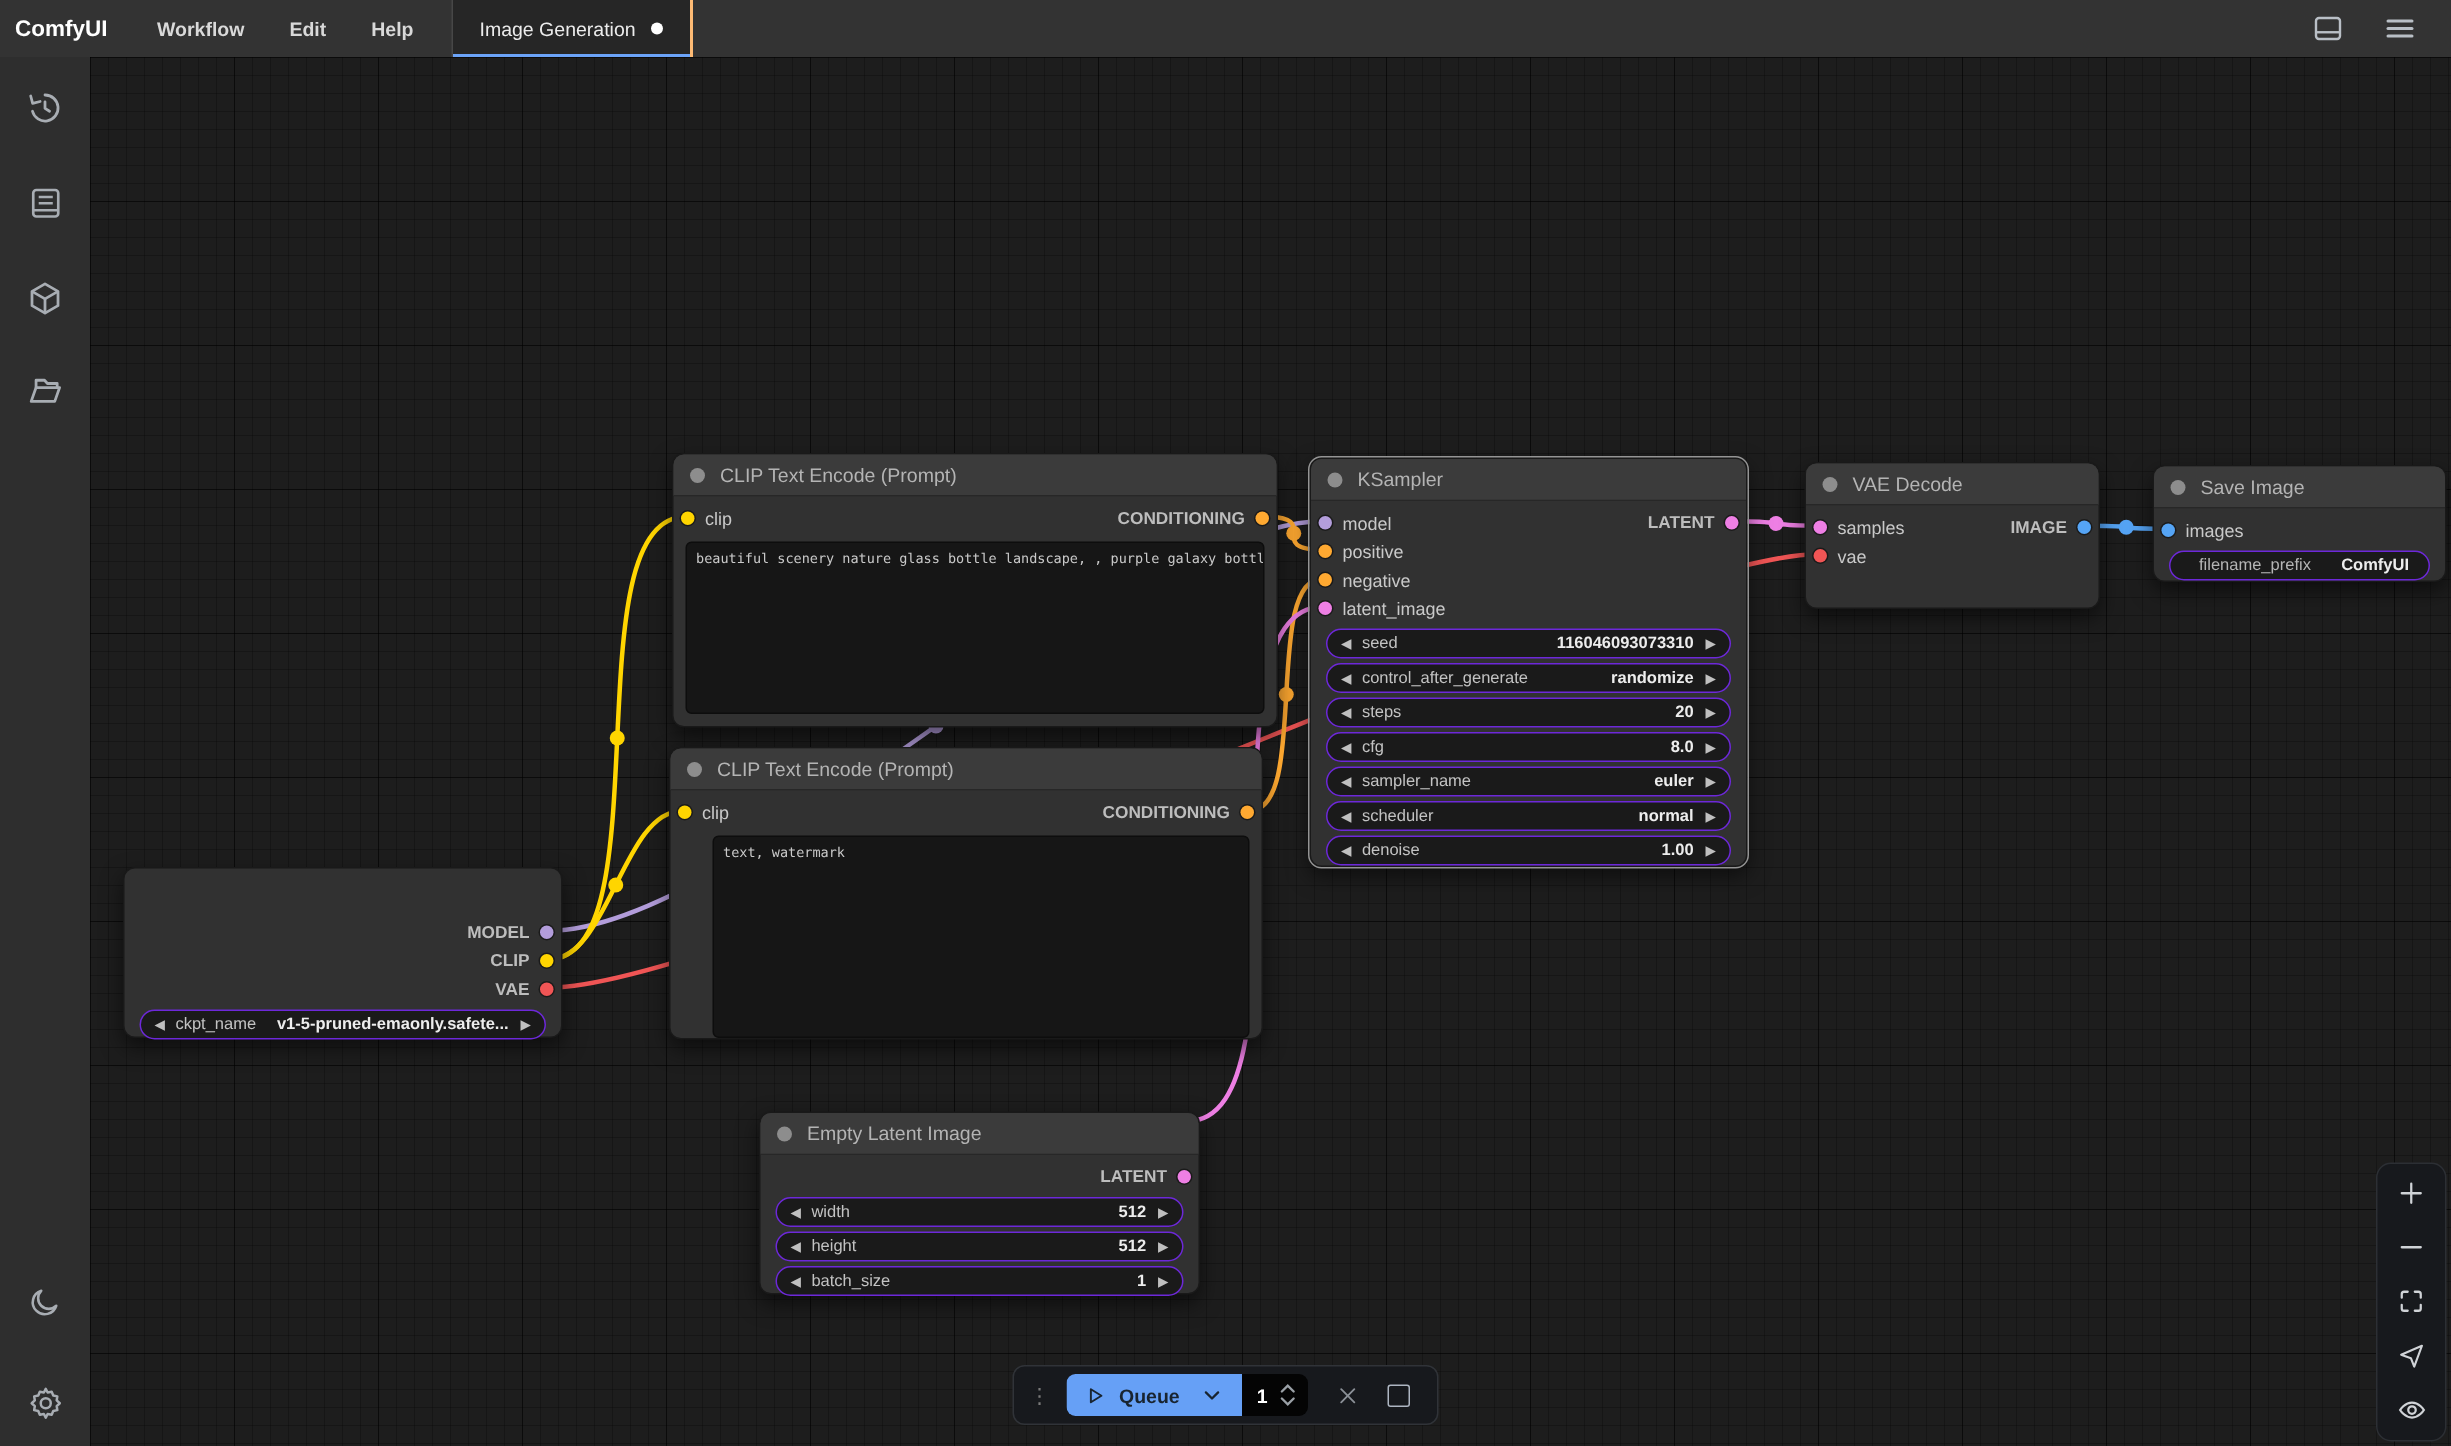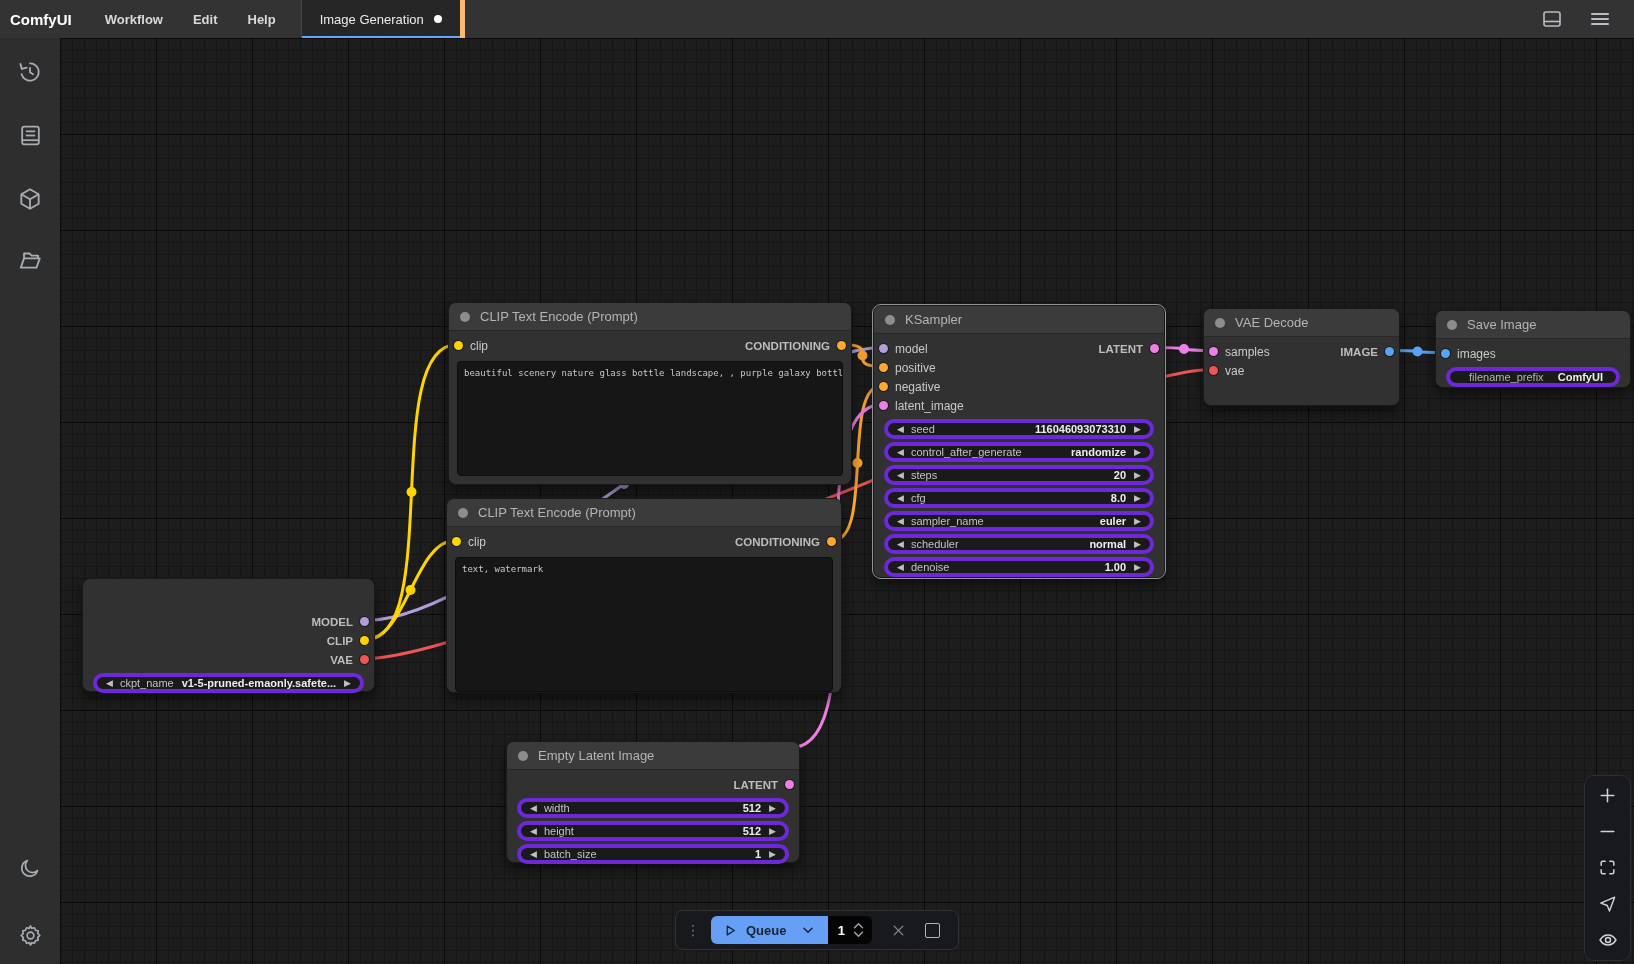--- a/index.html
+++ b/index.html
@@ -10,21 +10,21 @@
   }
   
   .topbar{position:absolute;left:0;top:0;width:1634px;height:38px;background:#333333;
     display:flex;align-items:stretch;z-index:10;}
   .logo{display:flex;align-items:center;color:#ffffff;font-size:15px;font-weight:bold;
     padding:0 18px 0 10px;}
   .menu-item{display:flex;align-items:center;color:#d9d9d9;font-size:13px;font-weight:600;
     padding:0 15px;cursor:pointer;}
   .tab-sep{width:1px;background:#474747;margin-left:10px;}
   .tab{position:relative;display:flex;align-items:center;gap:10px;background:#262626;
-    padding:0 18px;border-right:5px solid #fdba74;color:#ececec;font-size:13px;cursor:pointer;}
+    padding:0 18px;border-right:2px solid #fdba74;color:#ececec;font-size:13px;cursor:pointer;}
   .tab::after{content:"";position:absolute;left:0;right:0;bottom:0;height:2px;background:#6BA3F8;}
   .tab-dot{width:8px;height:8px;border-radius:50%;background:#ffffff;}
   .topbar-right{margin-left:auto;display:flex;align-items:center;gap:28px;padding-right:24px;}
   .tb-icon{display:flex;align-items:center;cursor:pointer;}
   
   .sidebar{position:absolute;left:0;top:38px;width:60px;bottom:0;background:#2e2e2e;z-index:9;}
   .side-btn{position:absolute;left:0;width:60px;height:40px;display:flex;align-items:center;
     justify-content:center;cursor:pointer;}
   
   .canvas{position:absolute;left:60px;top:38px;right:0;bottom:0;
@@ -46,21 +46,21 @@
     border-radius:7px 7px 0 0;display:flex;align-items:center;gap:10px;padding:0 11px;
     border-bottom:1px solid #272727;box-sizing:border-box;cursor:move;}
   .status-dot{width:10px;height:10px;border-radius:50%;background:#8d8d8d;flex:none;}
   .node-title{color:#b4b4b4;font-size:13px;white-space:nowrap;}
   .port{position:absolute;display:flex;align-items:center;gap:7px;height:19px;
     font-size:12px;color:#c9c9c9;}
   .port.in{left:5px;}
   .port.out{right:5px;flex-direction:row-reverse;font-weight:600;font-size:11.5px;color:#bdbdbd;}
   .port-dot{width:9px;height:9px;border-radius:50%;flex:none;box-shadow:0 0 0 1px rgba(0,0,0,.45);}
   .widget{position:absolute;left:10px;right:10px;height:20px;background:#1a1a1a;
-    border:4px solid #6d28d9;border-radius:10px;display:flex;align-items:center;
+    border:1px solid #6d28d9;border-radius:10px;display:flex;align-items:center;
     font-size:11px;color:#c3c3c3;padding:0 9px;box-sizing:border-box;cursor:pointer;}
   .widget .arrow{color:#c0c0c0;font-size:9px;line-height:1;flex:none;}
   .widget .w-name{margin-left:7px;white-space:nowrap;}
   .widget .w-value{margin-left:auto;margin-right:8px;font-weight:700;color:#ededed;white-space:nowrap;}
   .widget.field .w-name{margin-left:10px;color:#b5b5b5;}
   .widget.field .w-value{margin-right:4px;}
   .node-text{position:absolute;left:8px;right:8px;background:#161616;border:1px solid #0d0d0d;
     border-radius:4px;padding:5px 6px;font-family:"DejaVu Sans Mono",monospace;font-size:9px;
     color:#c9c9c9;line-height:1.45;white-space:pre;overflow:hidden;box-sizing:border-box;cursor:text;}
   
@@ -218,21 +218,21 @@
         <span class="node-title">CLIP Text Encode (Prompt)</span>
       </div>
       <div class="port in" style="top: 33px;">
         <span class="port-dot" style="background: rgb(255, 213, 0);"></span>
         <span>clip</span>
       </div>
       <div class="port out" style="top: 33px;">
         <span class="port-dot" style="background: rgb(255, 169, 49);"></span>
         <span>CONDITIONING</span>
       </div>
-      <div class="node-text" style="top: 58px; bottom: 0;">text, watermark</div>
+      <div class="node-text" style="top: 58px; bottom: 0; margin-left: 20px;">text, watermark</div>
     </div>
     <div class="node" style="left: 506px; top: 705px; width: 294px; height: 122px; margin-top: 36px;">
       <div class="node-header">
         <span class="status-dot"></span>
         <span class="node-title">Empty Latent Image</span>
       </div>
       <div class="port out" style="top: 33px;">
         <span class="port-dot" style="background: rgb(238, 127, 228);"></span>
         <span>LATENT</span>
       </div>

